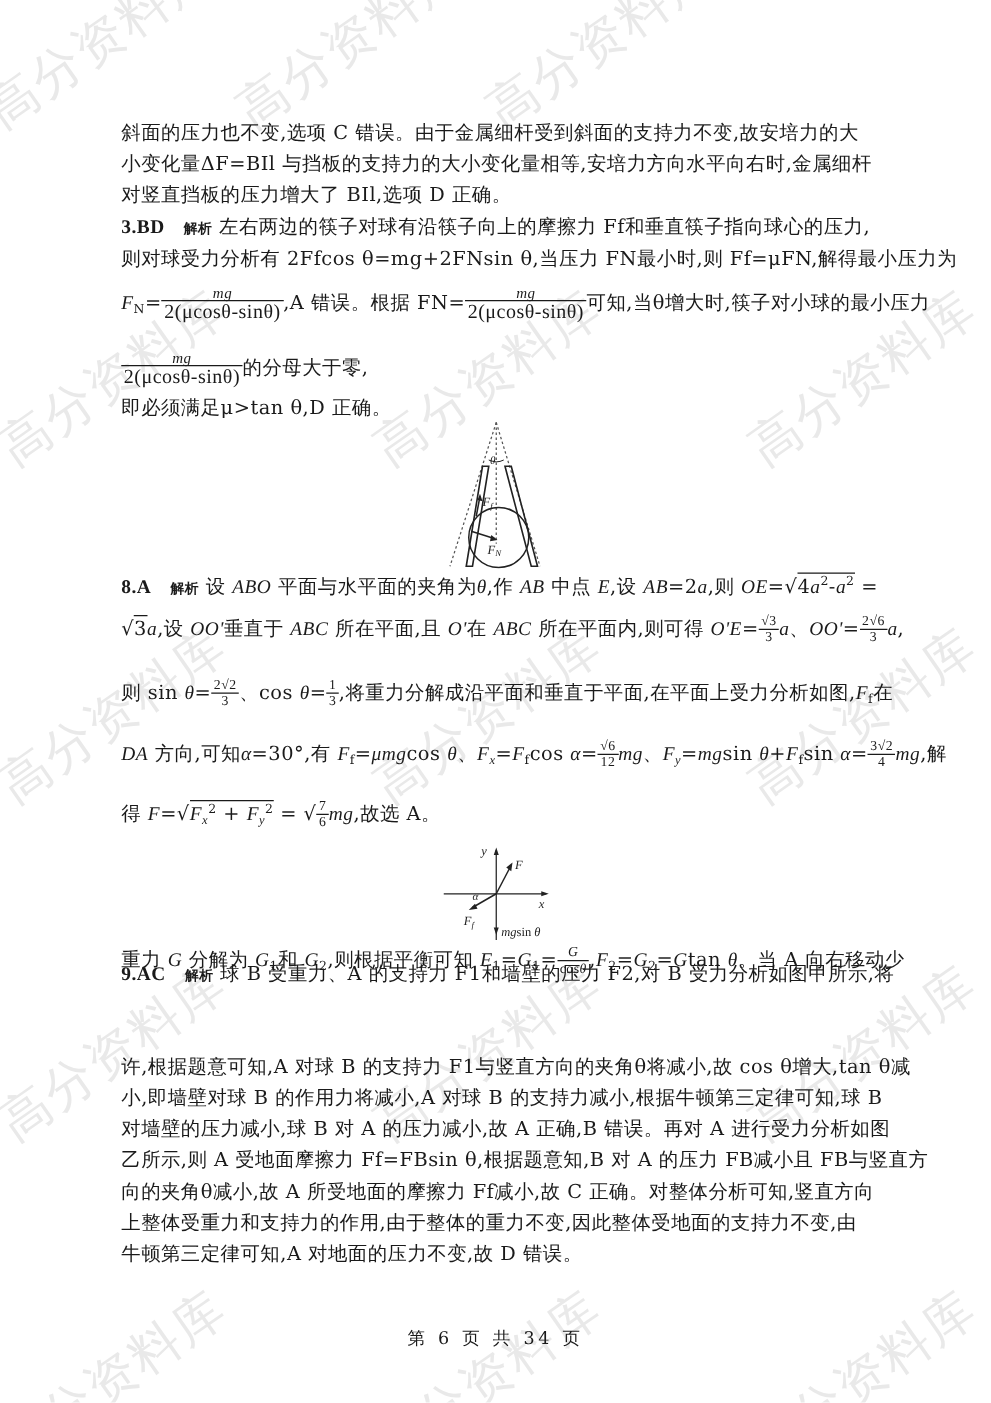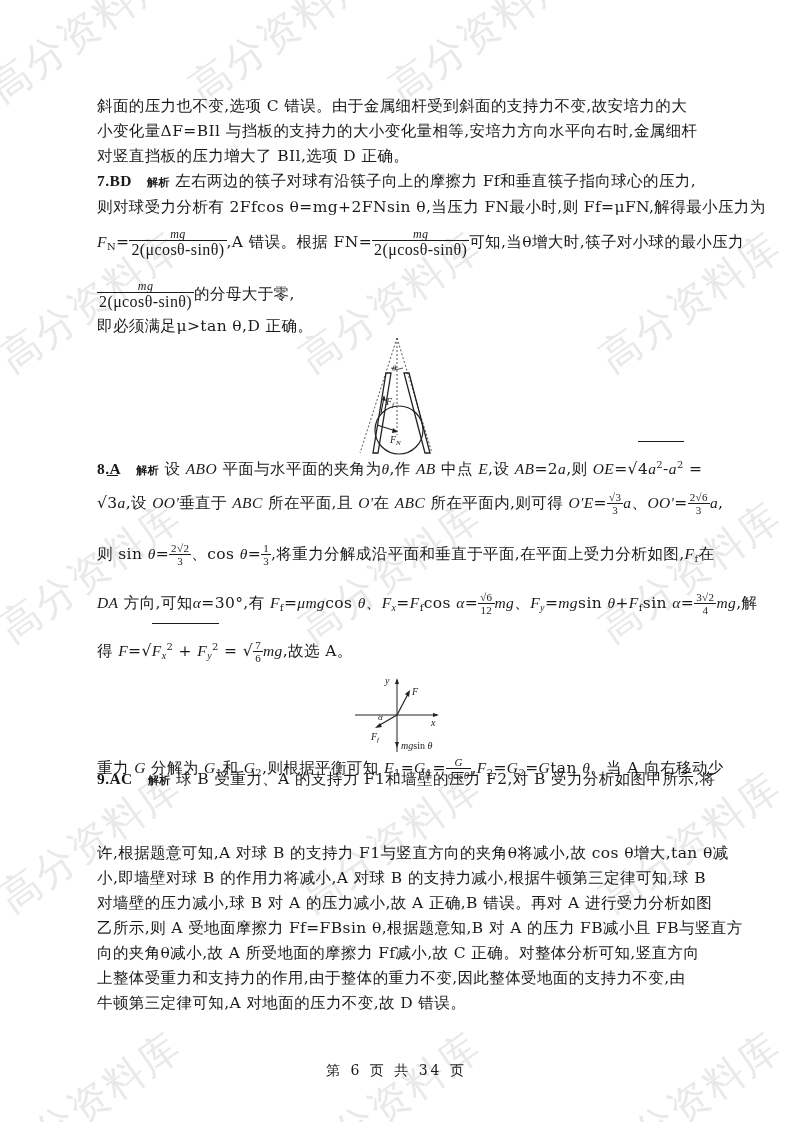--- a/index.html
+++ b/index.html
@@ -22,21 +22,21 @@
   }
   .i { font-style:italic; font-family:"Liberation Serif", serif; }
   sub { font-size:10px; vertical-align:-3px; line-height:0; }
   sup { font-size:10px; vertical-align:6px; line-height:0; }
   .b { font-weight:bold; font-family:"Liberation Serif", serif; }
   .bk { font-weight:bold; font-family:"DejaVu Sans", sans-serif; font-size:11px; }
   .frac { display:inline-block; vertical-align:middle; text-align:center; font-family:"Liberation Serif", serif; line-height:1; }
   .frac .n { display:block; font-size:12px; padding:0 2px; border-bottom:1px solid #1a1a1a; }
   .frac .d { display:block; font-size:16px; padding:1px 2px 0; }
   .frac.small .n, .frac.small .d { font-size:11px; }
-  .ov { border-top:1px solid #1a1a1a; padding-top:18px; }
+  .ov { border-top:1px solid #1a1a1a; padding-top:1px; }
   .fig { position:absolute; }
   .footer { position:absolute; top:1062px; left:0; width:793px; text-align:center; font-size:14px; letter-spacing:3px; }
 </style>
 </head>
 <body>
 
 <div class="wm" style="left:10px;top:60px;">高分资料库</div>
 <div class="wm" style="left:210px;top:60px;">高分资料库</div>
 <div class="wm" style="left:410px;top:60px;">高分资料库</div>
 <div class="wm" style="left:20px;top:330px;">高分资料库</div>
@@ -52,21 +52,21 @@
 <div class="wm" style="left:320px;top:1130px;">高分资料库</div>
 <div class="wm" style="left:620px;top:1130px;">高分资料库</div>
 
 <div class="page">
 
   <div class="line" style="top:95px;">斜面的压力也不变,选项 C 错误。由于金属细杆受到斜面的支持力不变,故安培力的大</div>
   <div class="line" style="top:120px;">小变化量ΔF=BIl 与挡板的支持力的大小变化量相等,安培力方向水平向右时,金属细杆</div>
   <div class="line" style="top:145px;">对竖直挡板的压力增大了 BIl,选项 D 正确。</div>
 
   <div class="line" style="top:170px;">
-    <span class="b">7.BD</span>
+    <span class="b">3.BD</span>
     <span class="bk" style="margin-left:10px;">解析</span>
     <span>左右两边的筷子对球有沿筷子向上的摩擦力 Ff和垂直筷子指向球心的压力,</span>
   </div>
   <div class="line" style="top:196px;">则对球受力分析有 2Ffcos θ=mg+2FNsin θ,当压力 FN最小时,则 Ff=μFN,解得最小压力为</div>
   <div class="line" style="top:228px;">
     <span class="i">F</span><sub>N</sub>=<span class="frac"><span class="n i">mg</span><span class="d">2(μcosθ-sinθ)</span></span>,<span>A 错误。根据 FN=</span><span class="frac"><span class="n i">mg</span><span class="d">2(μcosθ-sinθ)</span></span><span>可知,当θ增大时,筷子对小球的最小压力</span>
   </div>
   <div class="line" style="top:280px;">
     <span class="frac"><span class="n i">mg</span><span class="d">2(μcosθ-sinθ)</span></span><span>的分母大于零,</span>
   </div>

